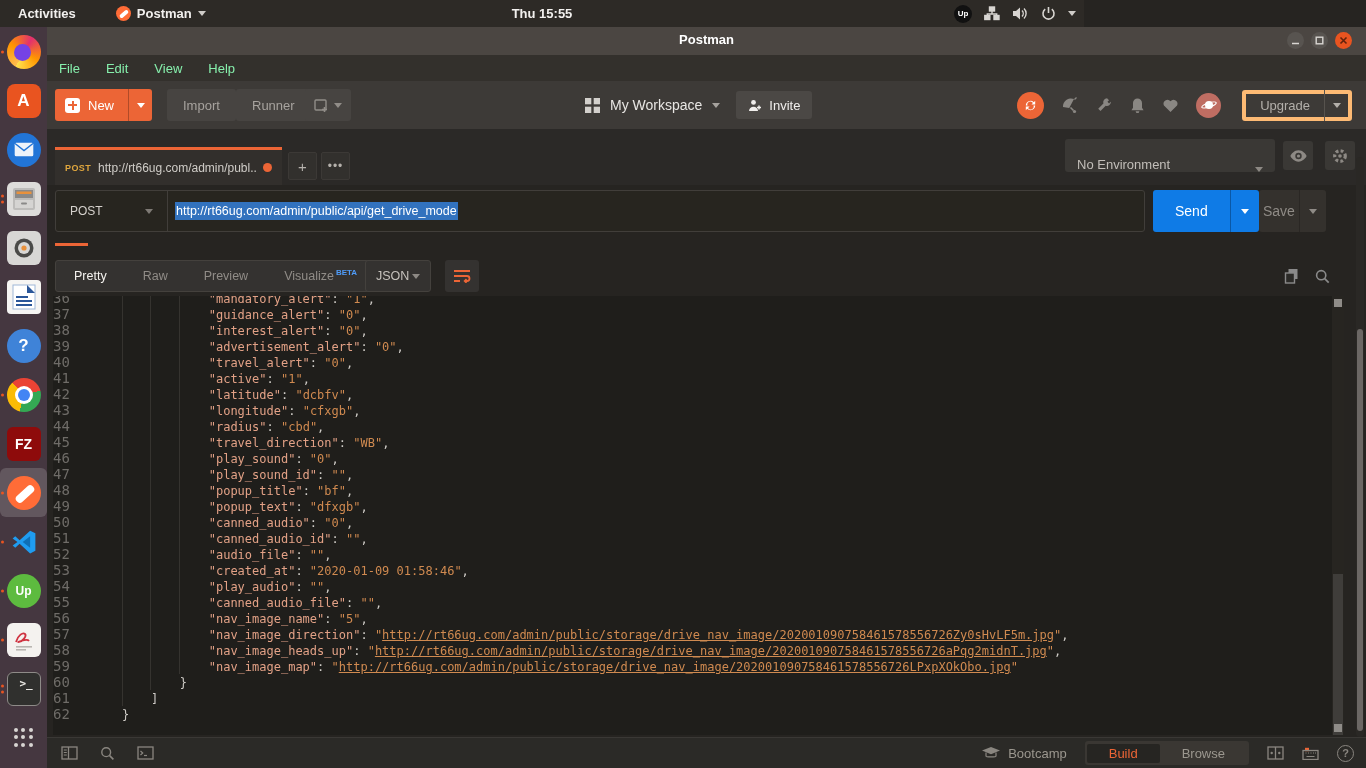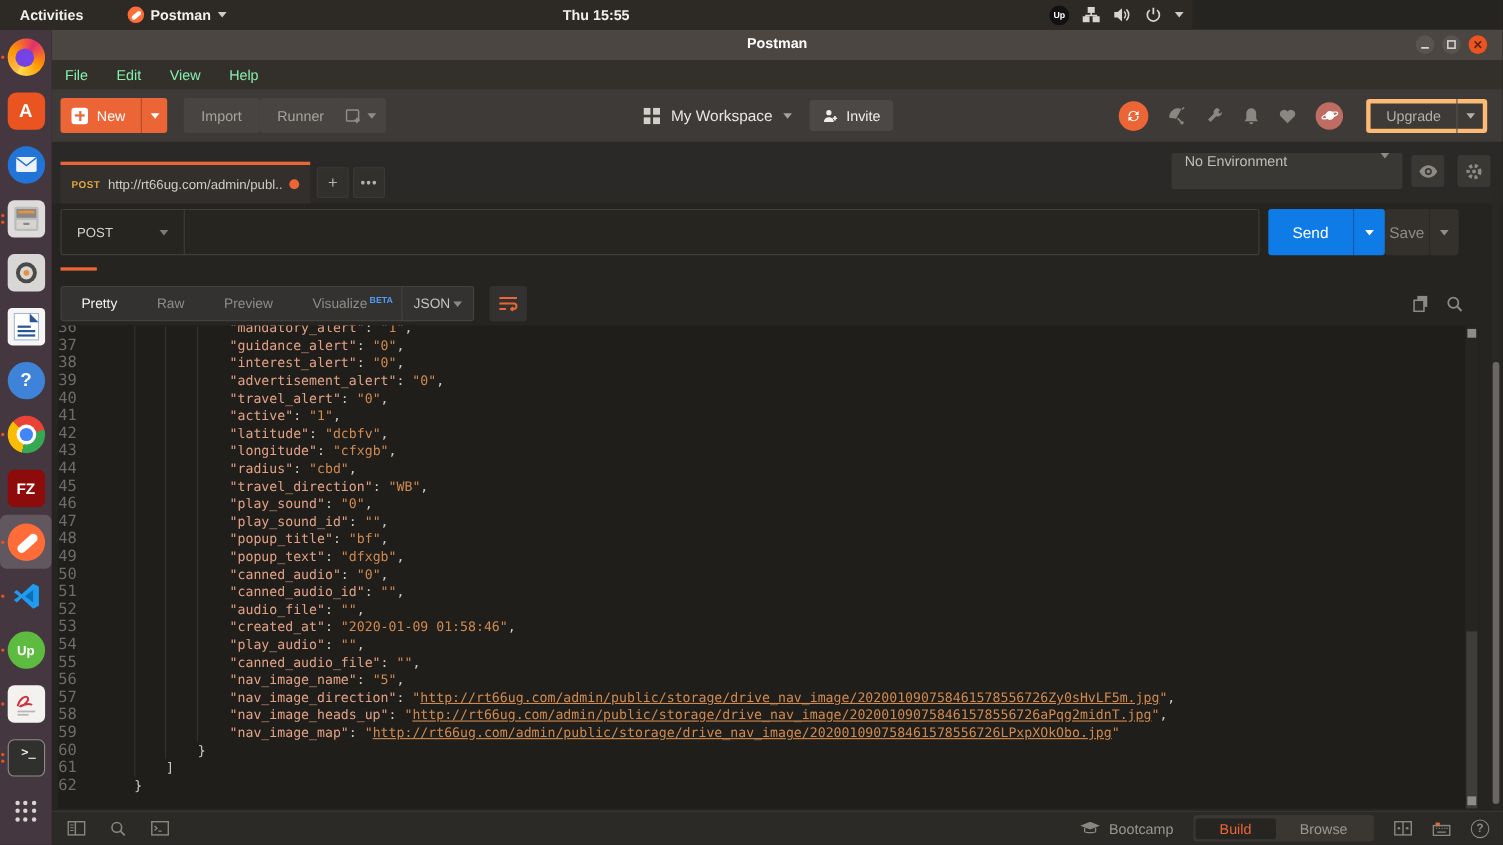--- a/index.html
+++ b/index.html
@@ -81,21 +81,21 @@
 
   
   .tabstrip{position:absolute;left:0;top:102px;width:100%;height:56px;background:#2b2927}
   .req-tab{position:absolute;left:8px;bottom:0;width:227px;height:38px;background:#322f2c;border-top:3px solid #ec6536;display:flex;align-items:center;gap:7px;padding:0 10px;cursor:pointer}
   .req-tab .m{color:#dfa63e;font-size:9px;font-weight:bold;letter-spacing:.4px}
   .req-tab .t{color:#cfccc7;font-size:12px;white-space:nowrap;overflow:hidden;flex:1}
   .req-tab .dot{width:9px;height:9px;border-radius:50%;background:#ec6536;flex:none}
   .tab-plus,.tab-more{position:absolute;bottom:5px;height:28px;width:29px;background:#32302d;border:1px solid #3c3936;border-radius:2px;color:#b5b1ac;display:flex;align-items:center;justify-content:center;font-size:15px;cursor:pointer}
   .tab-plus{left:241px}
   .tab-more{left:274px;font-size:12px;letter-spacing:1px}
-  .env-select{position:absolute;left:1018px;top:10px;width:210px;height:33px;background:#3a3835;border-radius:3px;color:#c2beb9;font-size:13px;display:flex;align-items:flex-start;justify-content:space-between;padding:0 12px;cursor:pointer}
+  .env-select{position:absolute;left:1018px;top:10px;width:210px;height:33px;background:#3a3835;border-radius:3px;color:#c2beb9;font-size:13px;display:flex;align-items:flex-end;justify-content:space-between;padding:0 12px;cursor:pointer}
   .env-btn{position:absolute;top:12px;width:30px;height:29px;background:#3a3835;border-radius:3px;display:flex;align-items:center;justify-content:center;color:#8d8984;cursor:pointer}
 
   
   .req-row{position:absolute;left:0;top:158px;width:100%;height:56px}
   .url-box{position:absolute;left:8px;top:5px;width:1090px;height:42px;background:#27251f;border:1px solid #413e3a;border-radius:3px;display:flex;align-items:stretch}
   .method-sel{width:112px;display:flex;align-items:center;justify-content:space-between;padding:0 14px;color:#d5d1cc;font-size:12px;border-right:1px solid #413e3a;cursor:pointer}
   .method-sel .caret{color:#7e7a75}
   .url-input{flex:1;display:flex;align-items:center;padding-left:7px;font-size:12.5px;color:#fff;white-space:nowrap;overflow:hidden}
   .url-input .sel{background:#3272be;padding:2px 1px}
   .btn-send{position:absolute;left:1106px;top:5px;height:42px;background:#0f7be6;border-radius:3px;color:#fff;font-size:14px;display:flex;align-items:center;cursor:pointer}
@@ -444,20 +444,23 @@
           <circle cx="8" cy="8" r="1.8" fill="#8d8984"></circle>
         </svg>
     </div>
   </div>
 
   <div class="req-row">
     <div class="url-box">
       <div class="method-sel">
         <span>POST</span>
         <span class="caret"></span>
+      </div>
+      <div class="url-input">
+        <span class="sel">http://rt66ug.com/admin/public/api/get_drive_mode</span>
       </div>
     </div>
     <div class="btn-send">
       <span class="lab">Send</span>
       <span class="drop">
           <span class="caret"></span>
         </span>
     </div>
     <div class="btn-save">
       <span class="lab">Save</span>

